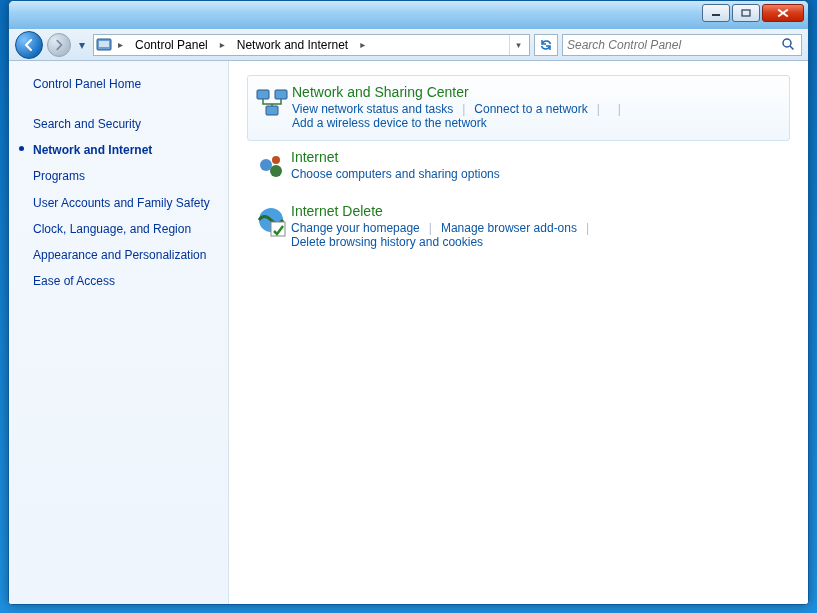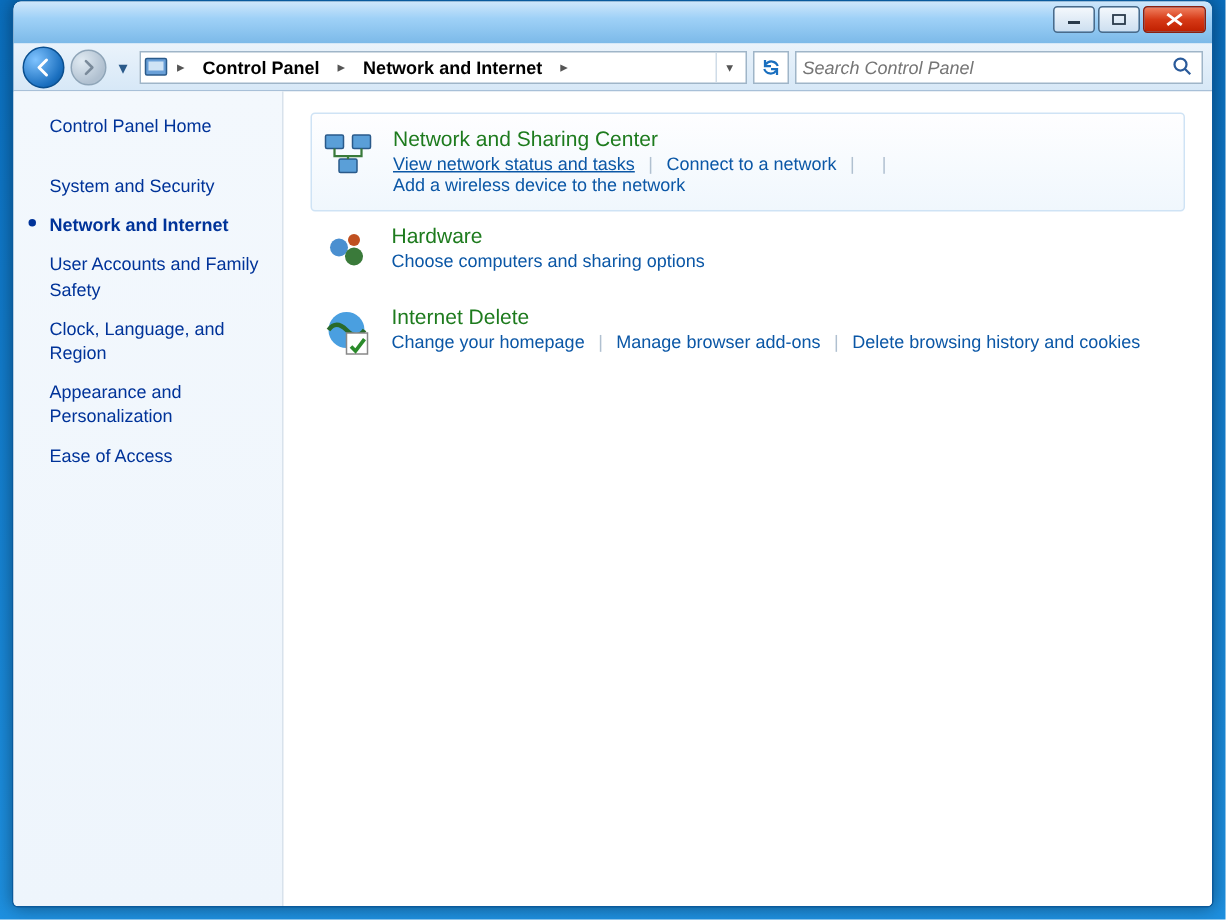--- a/index.html
+++ b/index.html
@@ -79,50 +79,50 @@
     height: 22px;
     background: #fff;
     border: 1px solid #9fb5c8;
     display: flex;
     align-items: center;
     padding: 0 2px;
     gap: 2px;
   }
   .addr-icon { width:16px;height:16px;display:flex;align-items:center;justify-content:center; }
   .crumb {
-    display:flex;align-items:center;height:100%;padding:0 6px;color:#000;cursor:pointer;font-weight:bold;
+    display:flex;align-items:center;height:100%;padding:0 6px;color:#000;cursor:pointer;
   }
   .crumb-sep {
     padding:0 4px;color:#555;font-size:10px;cursor:pointer;
   }
   .addr-drop {
     width:18px;height:20px;border-left:1px solid #cfdce8;display:flex;align-items:center;justify-content:center;color:#555;cursor:pointer;font-size:9px;
   }
   .refresh-btn {
     width:24px;height:22px;border:1px solid #9fb5c8;background:#fff;display:flex;align-items:center;justify-content:center;cursor:pointer;
   }
 
   .searchbox {
-    width: 272px;
+    width: 240px;
     height: 22px;
     background:#fff;border:1px solid #9fb5c8;
     display:flex;align-items:center;padding:0 4px;
   }
   .searchbox input {
     flex:1;border:none;outline:none;font-size:12px;font-style:italic;color:#6a7a8a;background:transparent;
   }
   .search-icon { width:16px;height:16px;color:#2a5a9a;cursor:pointer;}
 
   .body {
     display: flex;
     height: calc(100% - 60px);
     background: #fff;
   }
   .sidebar {
-    width: 180px;
+    width: 220px;
     background: linear-gradient(to bottom, #f3f8fd 0%, #eef5fc 100%);
     border-right: 1px solid #d8e2ec;
     padding: 16px 10px 10px 24px;
   }
   .sidebar .home {
     color: #003399;
     font-size: 12px;
     margin-bottom: 20px;
     cursor: pointer;
   }
@@ -149,21 +149,20 @@
     border-radius: 50%;
   }
 
   .main {
     flex: 1;
     padding: 14px 18px;
     overflow: auto;
   }
   .category {
     display: flex;
-    gap: 10px;
     padding: 8px 4px 10px 4px;
     border-radius: 3px;
   }
   .category.first { border:1px solid #cfe3f5; background: linear-gradient(to bottom, #fefeff, #f0f7fd); }
   .cat-icon {
     width: 40px;
     display:flex;justify-content:center;align-items:flex-start;
     padding-top:2px;
   }
   .cat-body { flex:1; }
@@ -177,21 +176,21 @@
     display: flex;
     flex-wrap: wrap;
     align-items: center;
   }
   .cat-link {
     color: #0b57a6;
     font-size: 12px;
     cursor: pointer;
     white-space: nowrap;
   }
-  .cat-link.first { text-decoration: underline; }
+  .cat-link.first { }
   .pipe {
     color: #b0c0d0;
     padding: 0 9px;
     font-size: 12px;
   }
 </style>
 </head>
 <body>
 
 <div class="window">
@@ -264,22 +263,23 @@
           </svg>
       </div>
     </div>
   </div>
 
   <div class="body">
 
     <div class="sidebar">
       <div class="home">Control Panel Home</div>
       <ul id="sidebar-list">
-          <li>System and Security</li>
+          <li>Search and Security</li>
           <li class="active">Network and Internet</li>
+          <li>Programs</li>
           <li>User Accounts and Family Safety</li>
           <li>Clock, Language, and Region</li>
           <li>Appearance and Personalization</li>
           <li>Ease of Access</li>
         </ul>
     </div>
 
     <div class="main">
       <div id="cat-list">
           <div class="category first">
@@ -305,21 +305,21 @@
           </div>
           <div class="category">
             <div class="cat-icon">
               <svg width="34" height="34" viewBox="0 0 34 34">
                 <circle cx="12" cy="14" r="6" fill="#4a8fd0"></circle>
                 <circle cx="22" cy="20" r="6" fill="#3a7a3a"></circle>
                 <circle cx="22" cy="9" r="4" fill="#c05020"></circle>
               </svg>
             </div>
             <div class="cat-body">
-              <div class="cat-title">Hardware</div>
+              <div class="cat-title">Internet</div>
               <div class="cat-links">
                 <span class="cat-link">Choose computers and sharing options</span>
               </div>
             </div>
           </div>
           <div class="category">
             <div class="cat-icon">
               <svg width="34" height="34" viewBox="0 0 34 34">
                 <ellipse cx="17" cy="15" rx="12" ry="12" fill="#4a9fe0"></ellipse>
                 <path d="M5 15 Q10 8 17 15 Q24 22 29 15" fill="none" stroke="#2a6a2a" stroke-width="3"></path>

